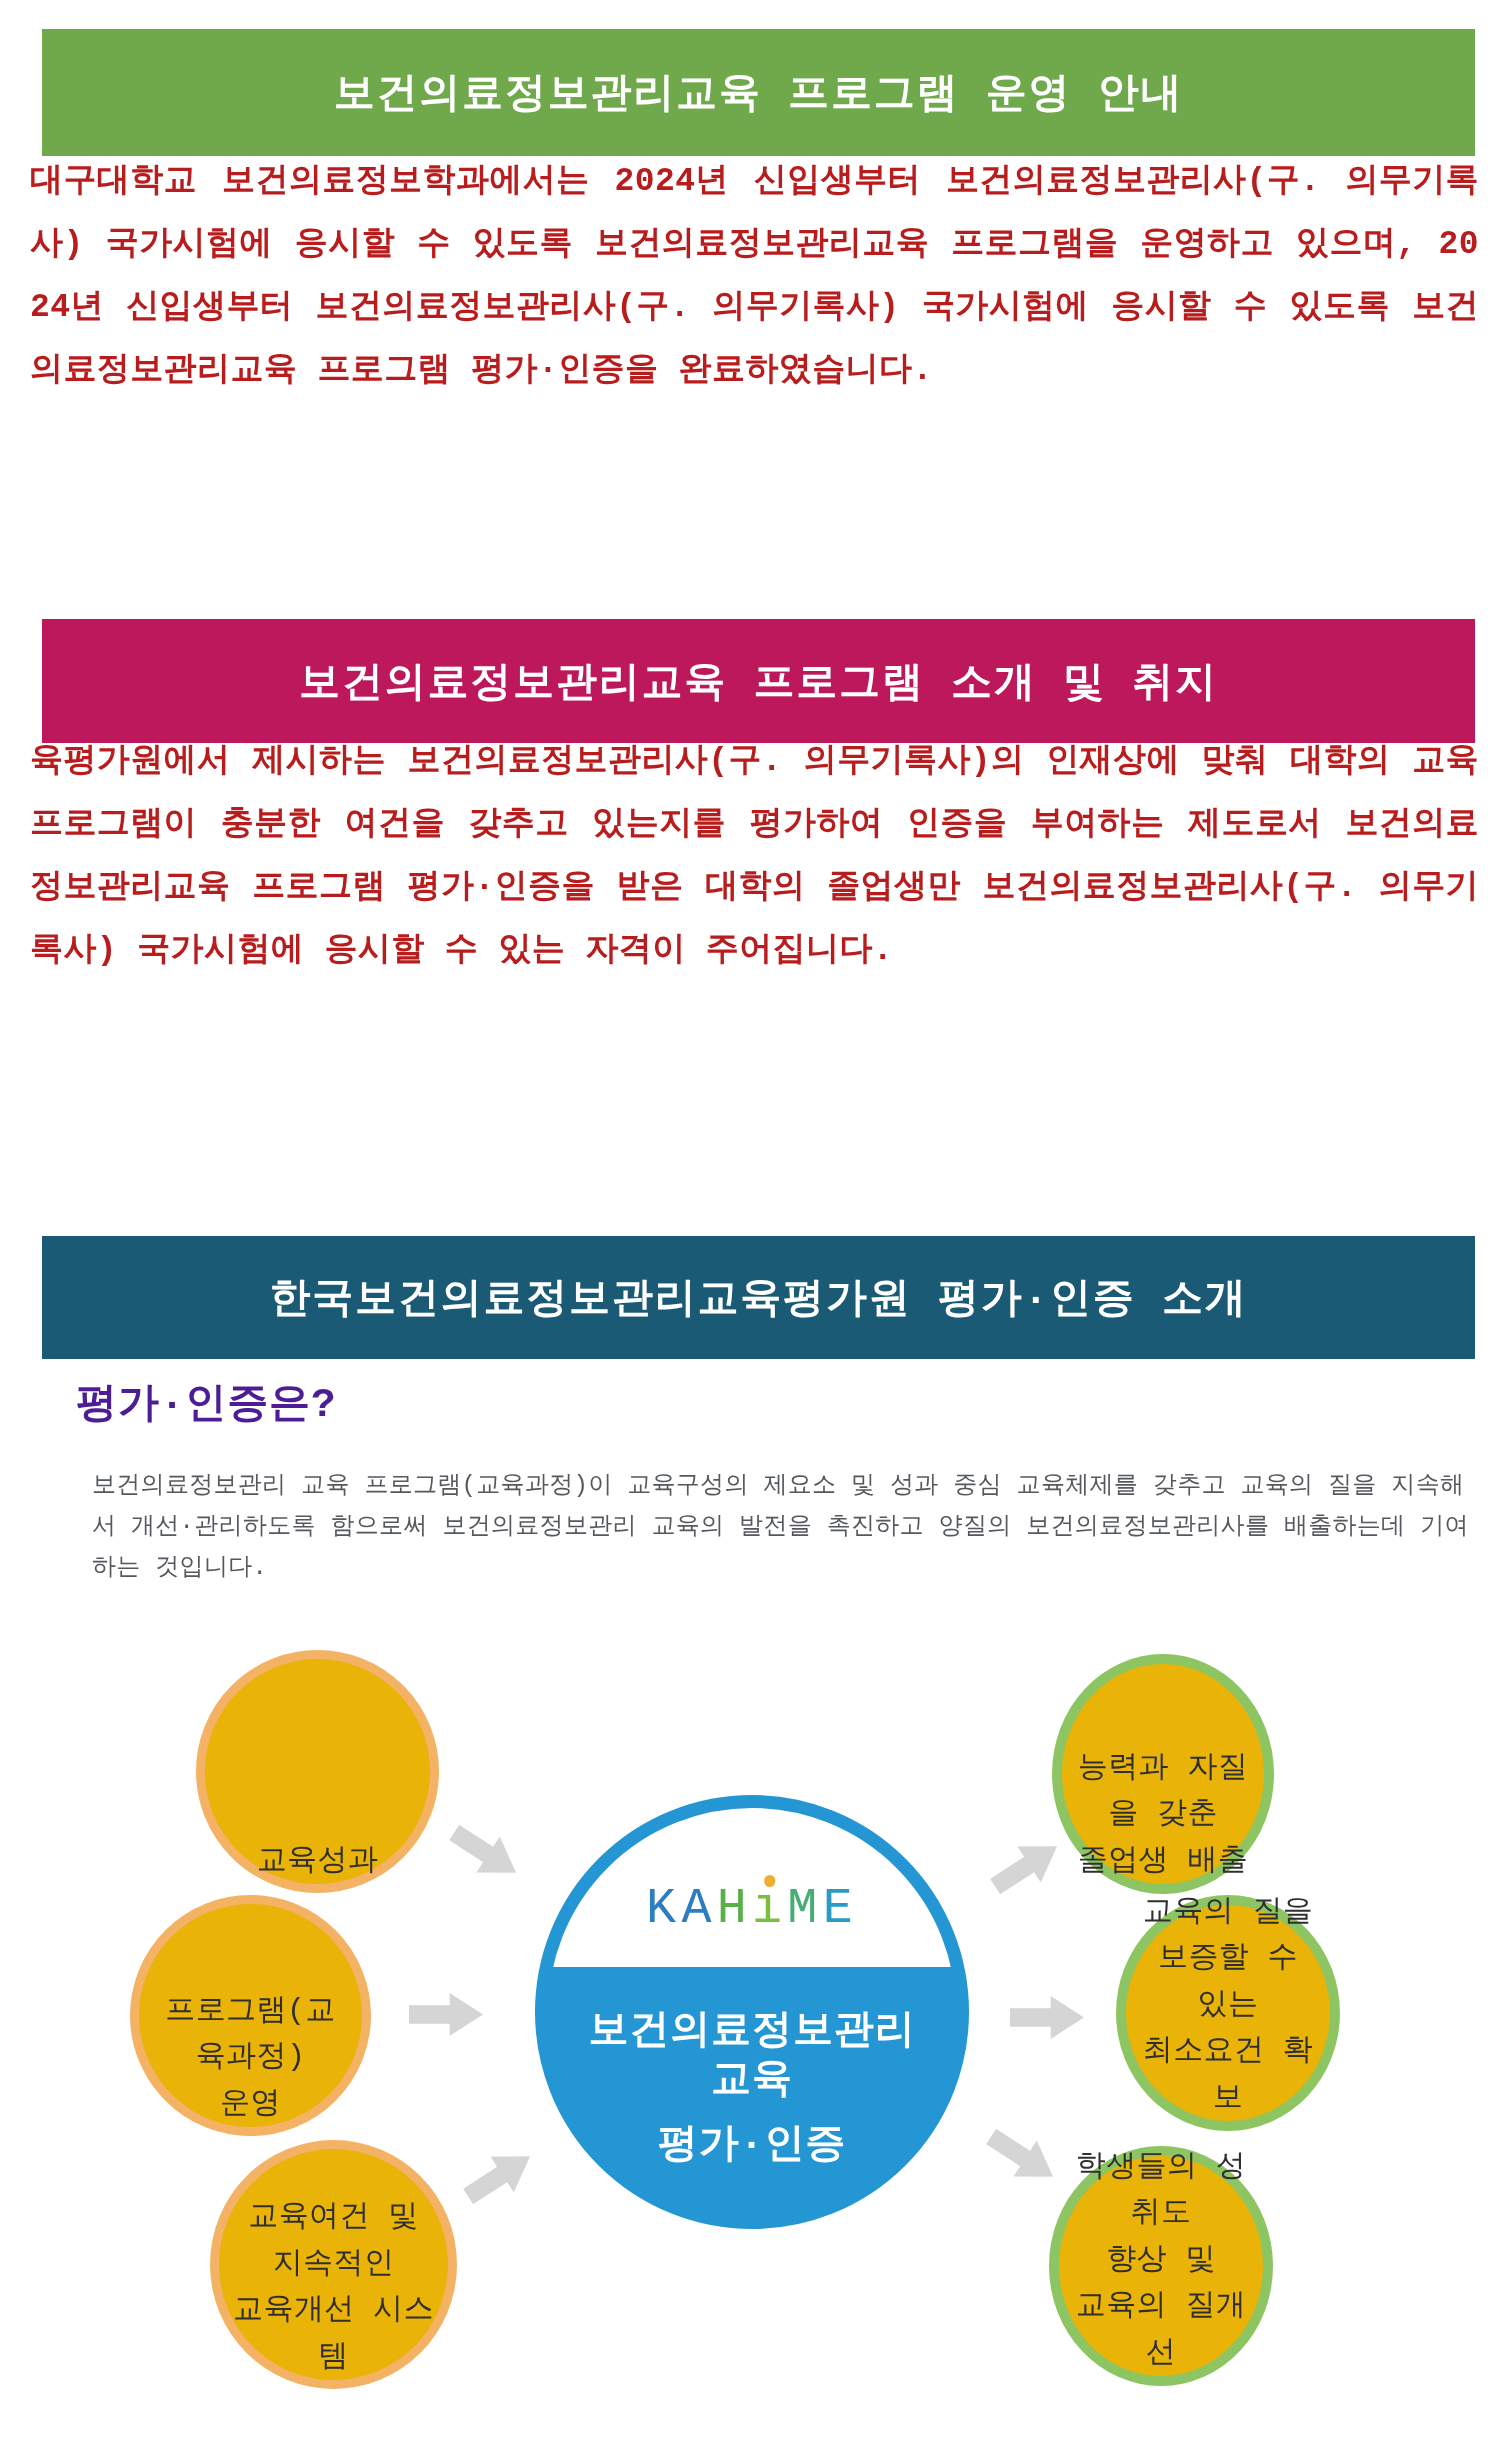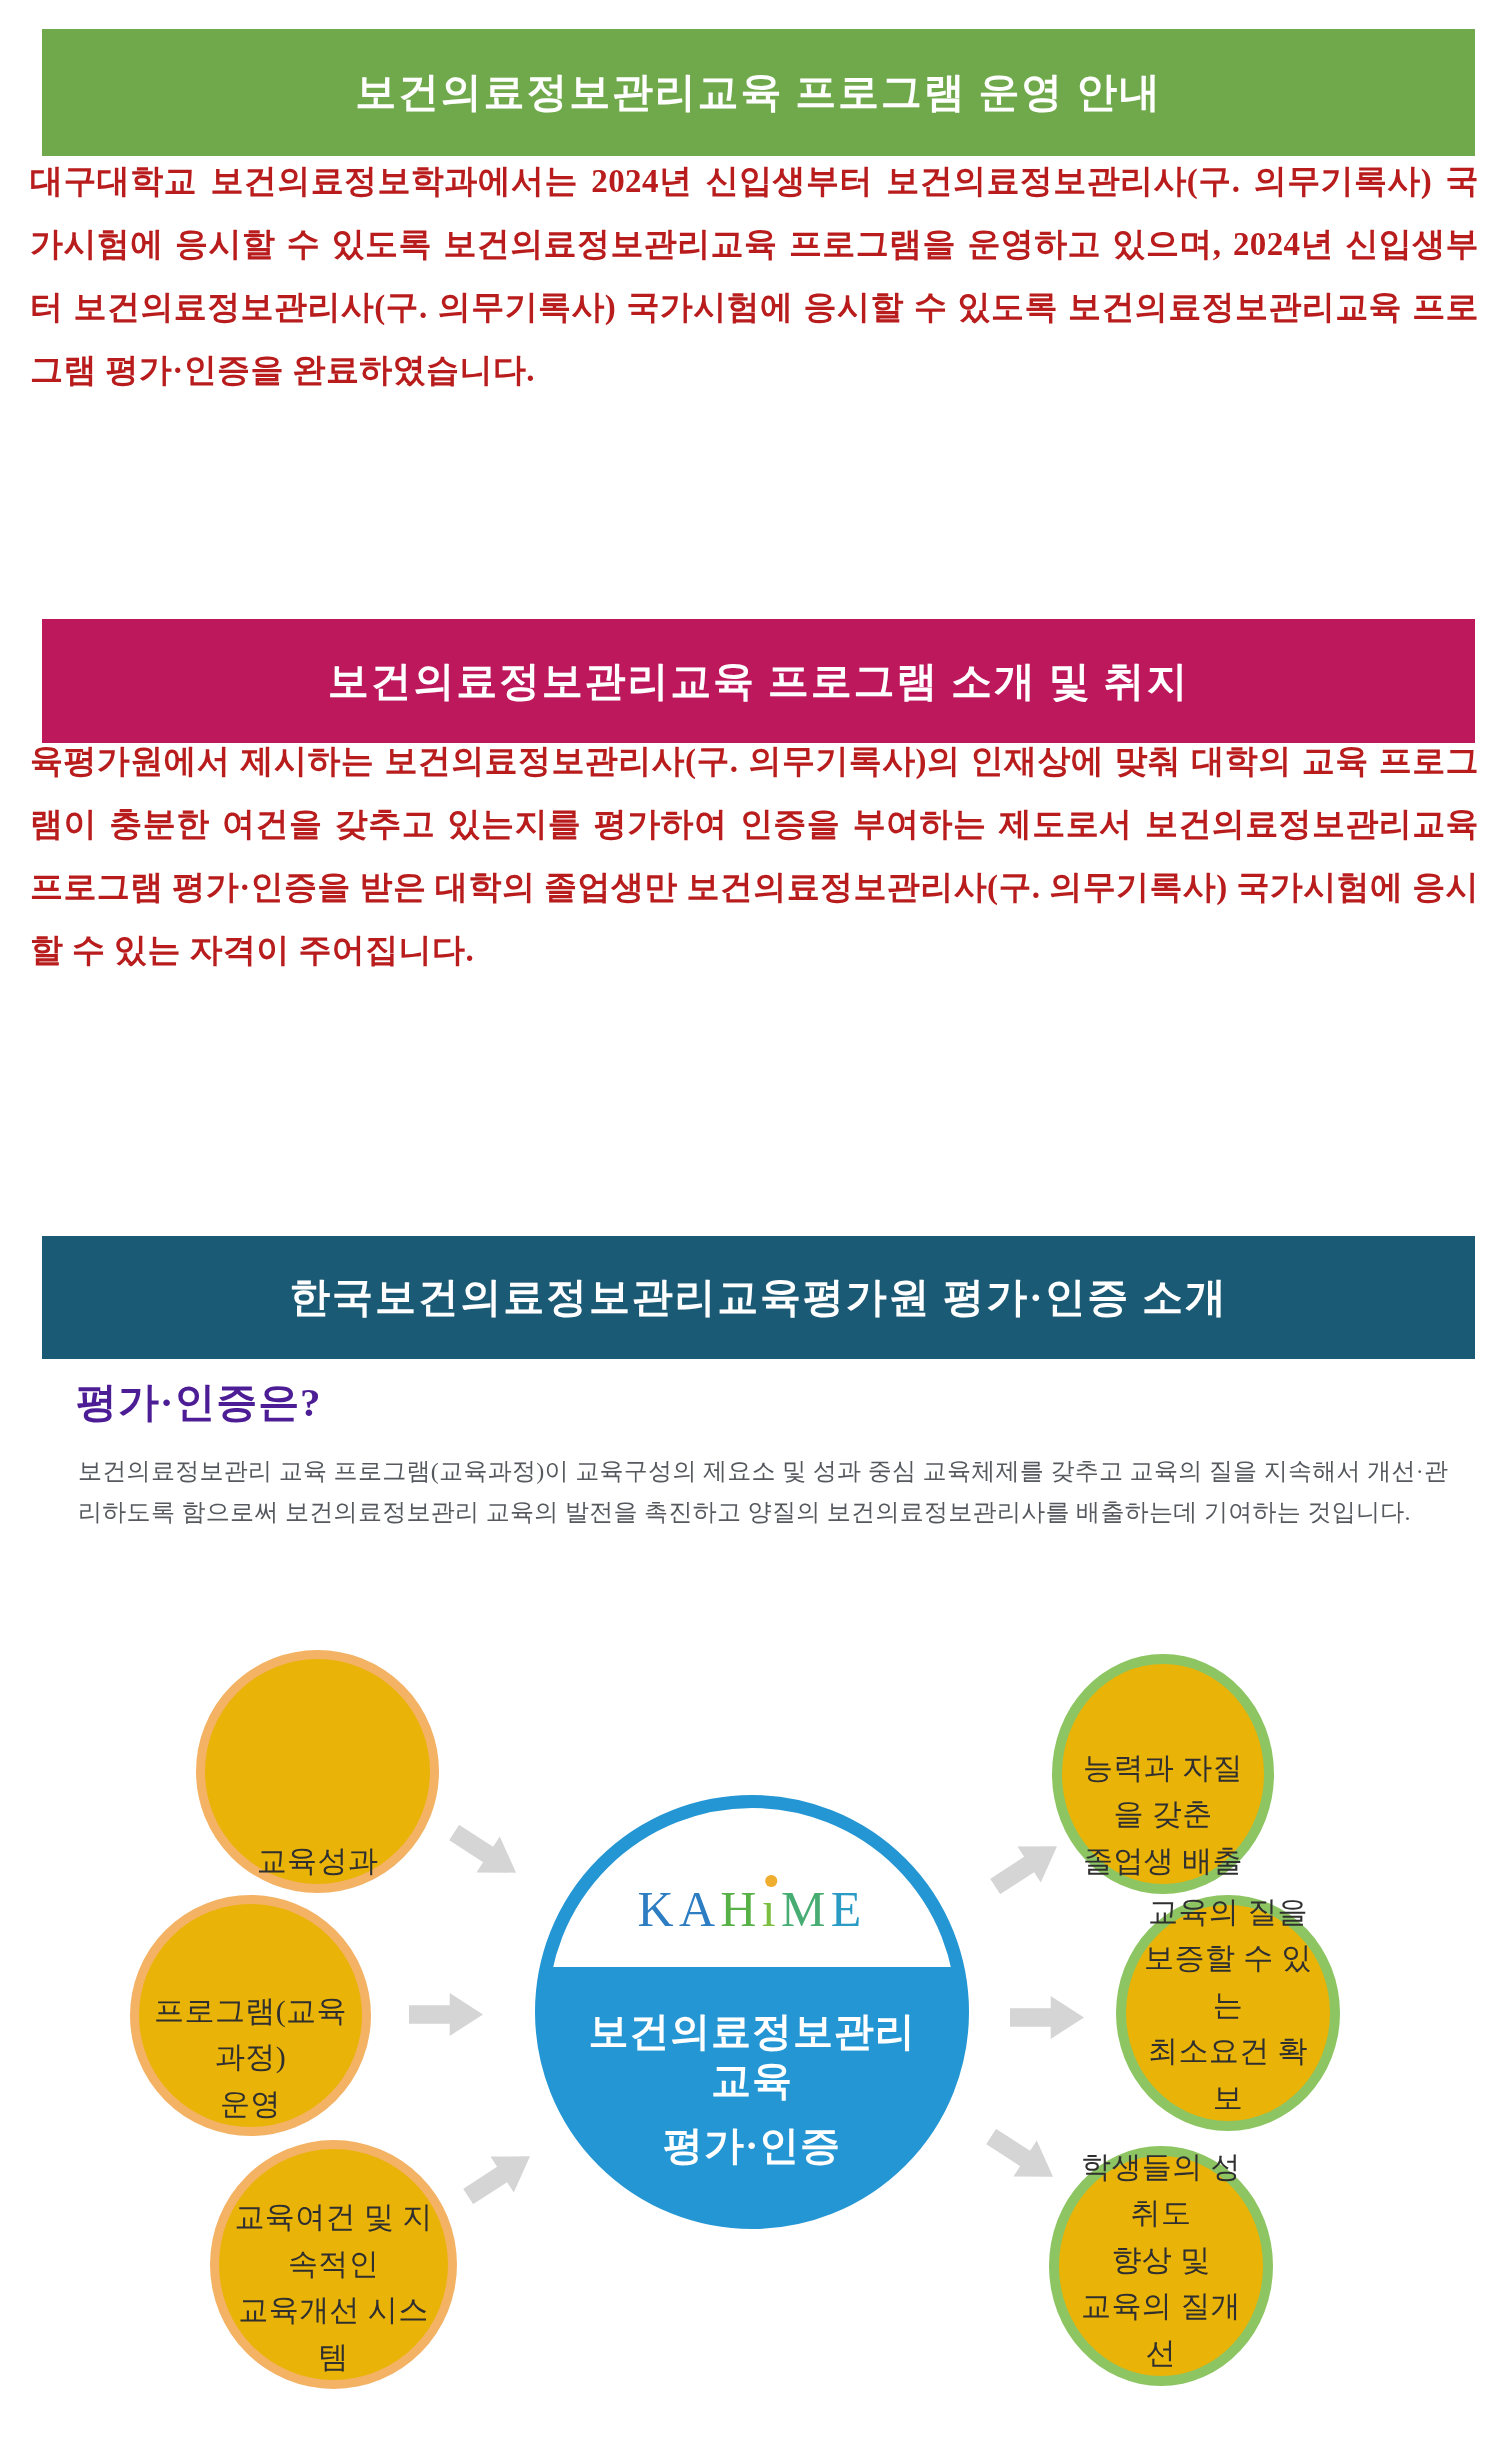--- a/index.html
+++ b/index.html
@@ -1,18 +1,18 @@
 <!DOCTYPE html>
 <html style="font-size:14px"><head>
 <meta charset="utf-8">
 <style>
   html,body{margin:0;padding:0;background:#fff;}
   .page{
     position:relative;width:1507px;height:2462px;background:#ffffff;
-    font-family:Liberation Serif, serif;overflow:hidden;
+    font-family:Liberation Mono, monospace;overflow:hidden;
   }
   
   .banner{
     position:absolute;left:42px;width:1433px;
     display:flex;align-items:center;justify-content:center;
     color:#ffffff;font-weight:bold;font-size:41px;letter-spacing:1.8px;
     text-align:center;
   }
   .banner-green{top:29px;height:127px;background:#70a94b;}
   .banner-teal2{top:619px;height:124px;background:#be185d;}
@@ -25,21 +25,21 @@
     text-align:justify;word-break:break-all;
   }
   .para1{top:150px;}
   .para2{top:730px;}
   
   .kh-heading{
     position:absolute;left:76px;top:1375px;margin:0;
     font-size:41px;font-weight:bold;color:#4c1d95;letter-spacing:0.9px;
   }
   .kh-desc{
-    position:absolute;left:78px;top:1451px;width:1380px;margin:0;
+    position:absolute;left:78px;top:1451px;width:1380px;margin:14px;
     font-size:24px;color:#55595e;line-height:41px;letter-spacing:0.3px;
   }
   
   .diagram{position:absolute;left:0;top:1600px;width:1507px;height:863px;}
   .circle{
     position:absolute;border-radius:50%;background:#eab308;
     display:flex;align-items:flex-end;justify-content:center;text-align:center;
     box-sizing:border-box;
   }
   .circle-label{

